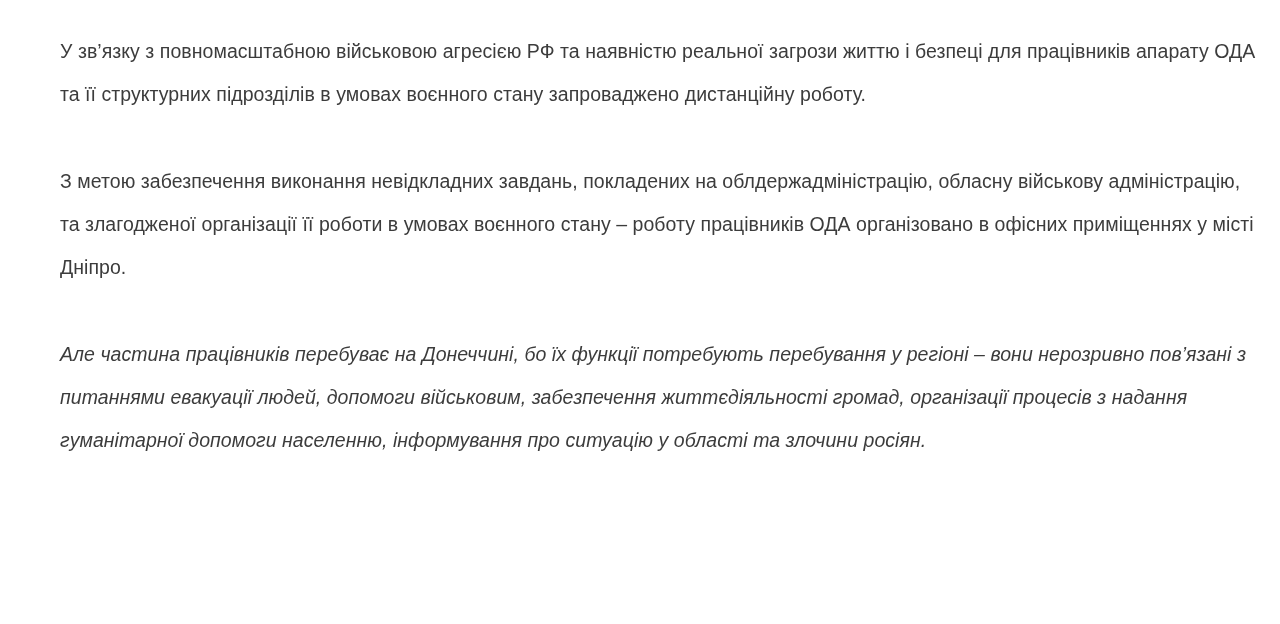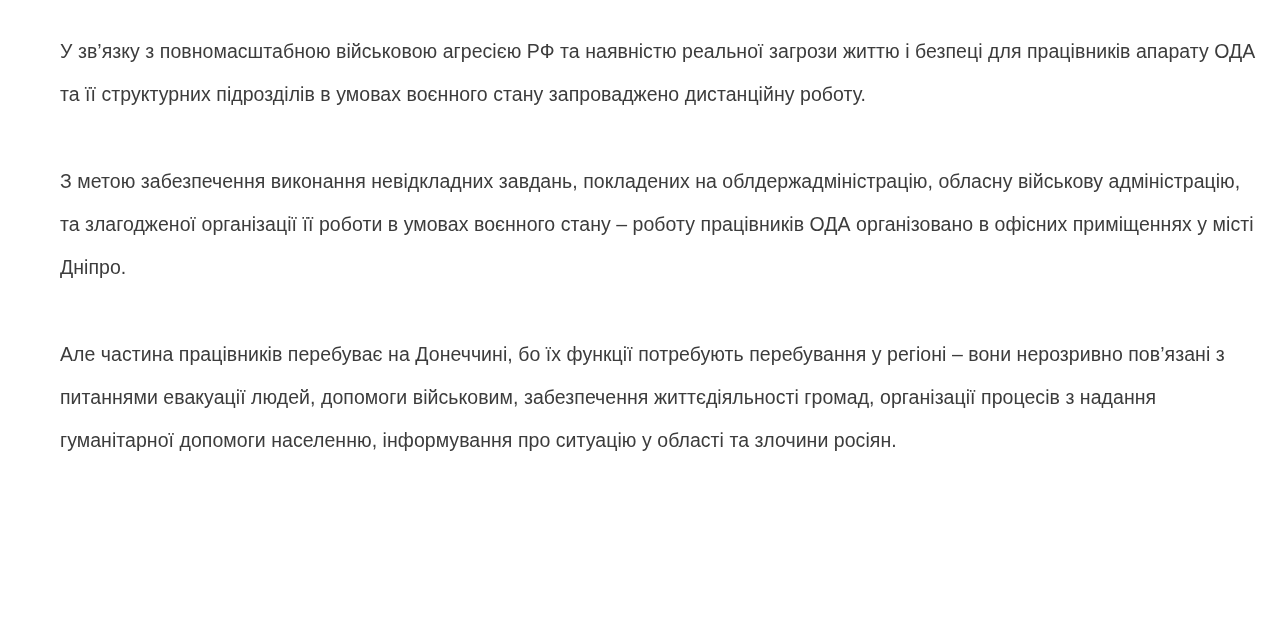--- a/index.html
+++ b/index.html
@@ -27,20 +27,21 @@
     margin: 0 0 44px 0;
     font-size: 19.5px;
     line-height: 43px;
     color: #3c3c3c;
     font-family: "Liberation Sans", sans-serif;
     text-align: left;
     letter-spacing: 0.05px;
   }
   .para:last-child {
     margin-bottom: 0;
+    font-style: italic;
   }
 </style>
 </head>
 <body>
 
 <div class="page">
   <div class="article">
     <p class="para">У зв’язку з повномасштабною військовою агресією РФ та наявністю реальної загрози життю і безпеці для працівників апарату ОДА та її структурних підрозділів в умовах воєнного стану запроваджено дистанційну роботу.</p>
     <p class="para">З метою забезпечення виконання невідкладних завдань, покладених на облдержадміністрацію, обласну військову адміністрацію, та злагодженої організації її роботи в умовах воєнного стану – роботу працівників ОДА організовано в офісних приміщеннях у місті Дніпро.</p>
     <p class="para">Але частина працівників перебуває на Донеччині, бо їх функції потребують перебування у регіоні – вони нерозривно пов’язані з питаннями евакуації людей, допомоги військовим, забезпечення життєдіяльності громад, організації процесів з надання гуманітарної допомоги населенню, інформування про ситуацію у області та злочини росіян.</p>

